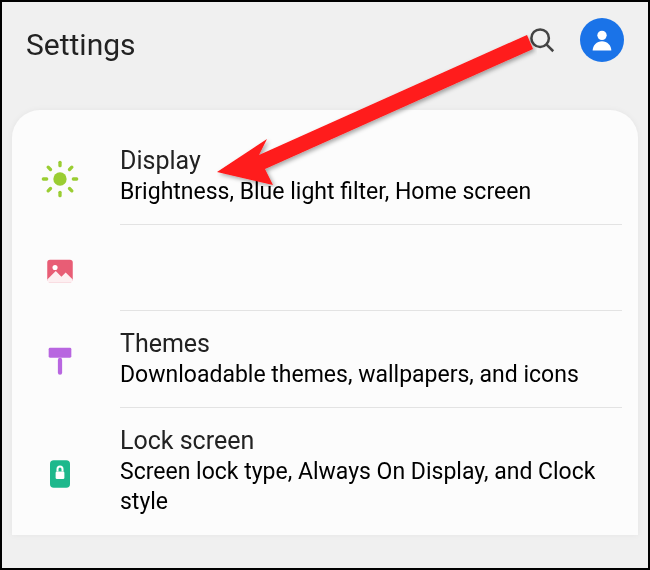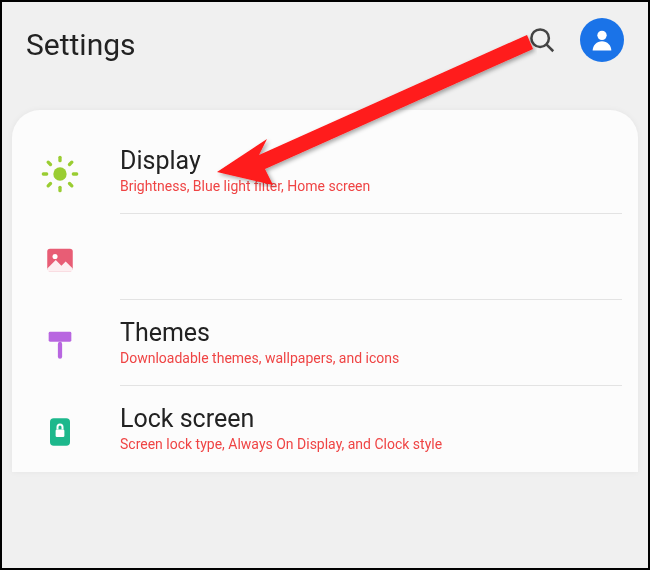--- a/index.html
+++ b/index.html
@@ -83,22 +83,22 @@
     margin-left: 38px;
     flex: 1;
   }
   .item-title {
     font-size: 25px;
     color: #222;
     font-weight: 400;
     margin-bottom: 2px;
   }
   .item-sub {
-    font-size: 14px;
-    color: #ef4444;
+    font-size: 23px;
+    color: #000000;
     line-height: 1.3;
   }
   .arrow {
     position: absolute;
     top: 25px;
     left: 215px;
     pointer-events: none;
     z-index: 10;
   }
 </style>

